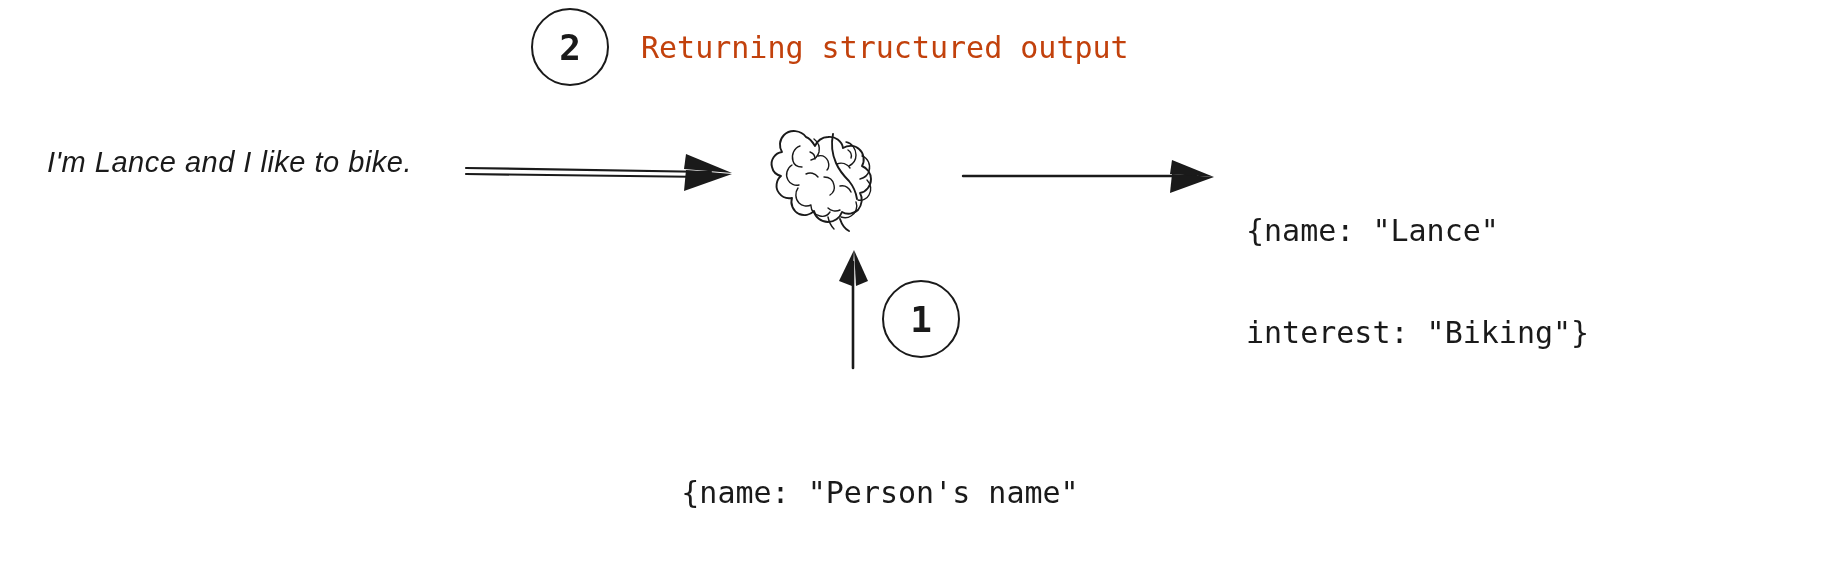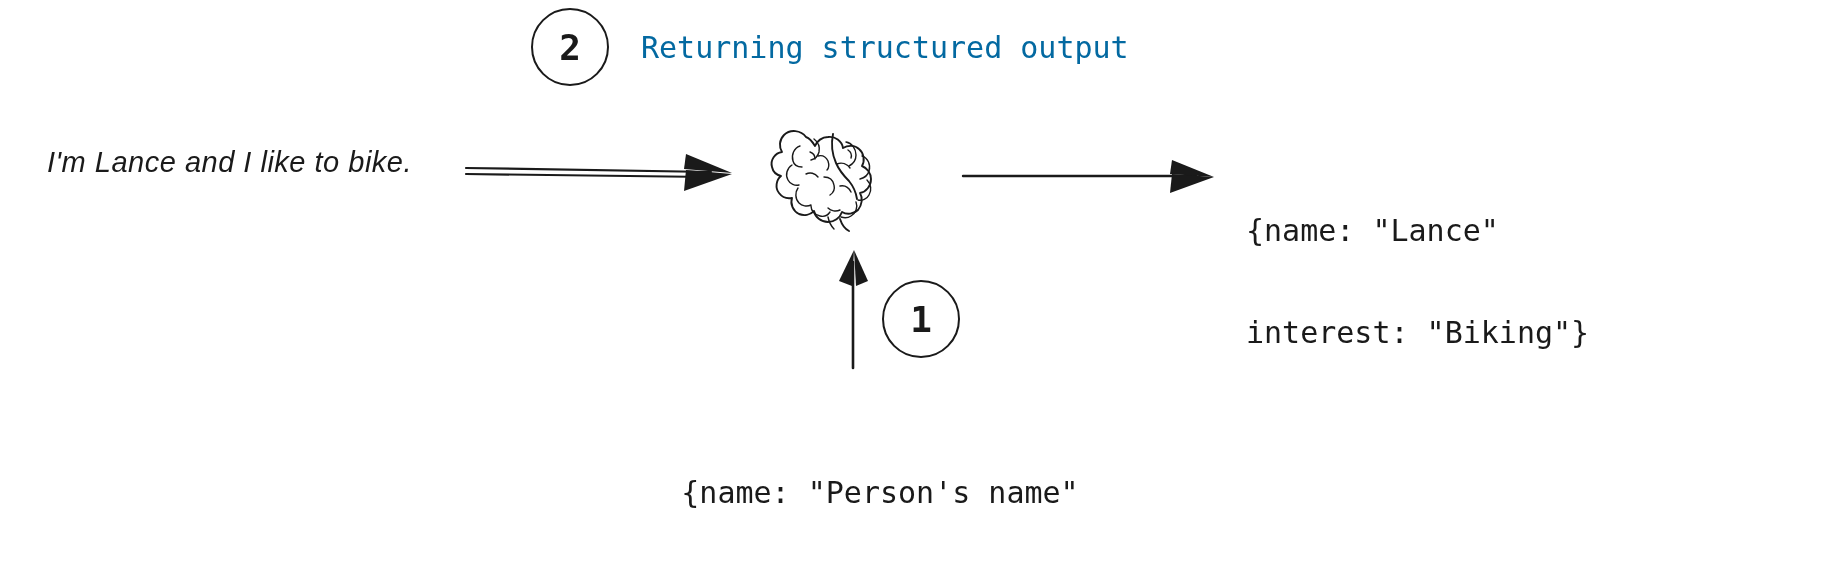--- a/index.html
+++ b/index.html
@@ -30,21 +30,21 @@
     font-size: 29px;
     letter-spacing: 0.5px;
     color: #1a1a1a;
     white-space: nowrap;
     margin-left: 39px;
   }
 
   .step-label {
     font-family: "DejaVu Sans Mono", monospace;
     font-size: 30px;
-    color: #0369a1;
+    color: #c2410c;
     white-space: nowrap;
   }
   .step2-label { left: 641px; top: 30px; }
   .schema-label { left: 523px; top: 301px; }
 
   .badge {
     width: 78px;
     height: 78px;
     border: 2.5px solid #1a1a1a;
     border-radius: 50%;

